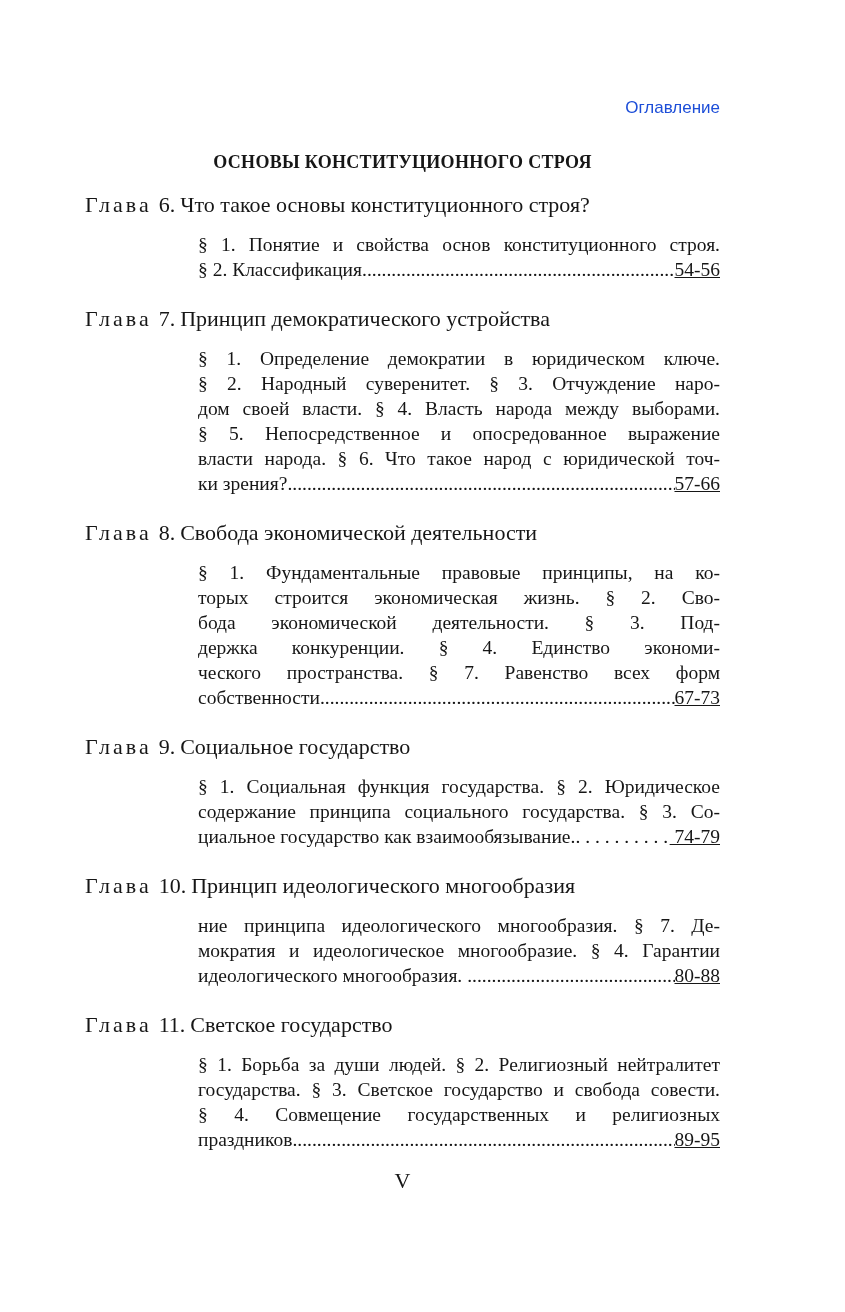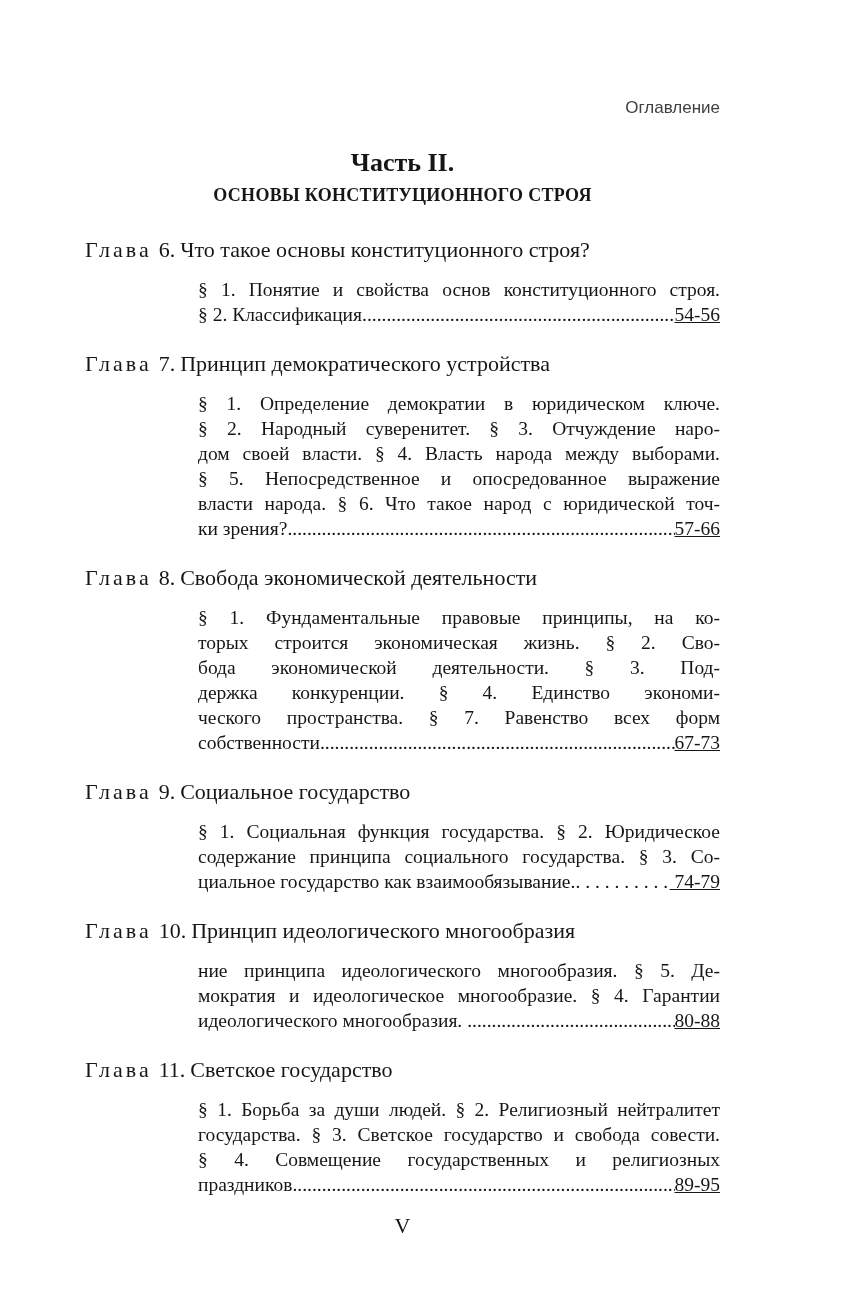--- a/index.html
+++ b/index.html
@@ -19,38 +19,38 @@
     width: 845px;
     height: 1312px;
     padding: 98px 125px 0 85px;
     background: #ffffff;
   }
   .running-header {
     text-align: right;
     font-family: "Liberation Sans", sans-serif;
     font-size: 17px;
     line-height: 20px;
-    color: #404040;
+    color: #1d4ed8;
   }
   .part-title {
     margin-top: 28px;
     text-align: center;
     font-weight: bold;
   }
   .part-line1 {
     font-size: 26px;
     line-height: 33px;
   }
   .part-line2 {
     font-size: 18px;
     line-height: 33px;
     letter-spacing: 0.3px;
   }
   .chapters .chapter { margin-top: 23px; }
-  .chapters .chapter:first-child { margin-top: 24px; }
+  .chapters .chapter:first-child { margin-top: 12px; }
   .chapter-heading {
     font-size: 22px;
     line-height: 28px;
     white-space: nowrap;
   }
   .glava { letter-spacing: 3px; margin-right: 7px; }
   .chnum { margin-right: 5px; }
   .chapter-paragraph {
     margin: 13px 0 0 113px;
     font-size: 19.5px;
@@ -77,21 +77,20 @@
   }
 </style>
 </head>
 <body>
 
 <div class="page">
 
   <div class="running-header">Оглавление</div>
 
   <div class="part-title">
-    <div class="part-line1">Часть II.</div>
     <div class="part-line2">ОСНОВЫ КОНСТИТУЦИОННОГО СТРОЯ</div>
   </div>
 
   <div class="chapters">
   <div class="chapter">
     <div class="chapter-heading">
       <span class="glava">Глава</span><span class="chnum">6.</span><span>Что такое основы конституционного строя?</span>
     </div>
     <div class="chapter-paragraph">
       <div class="pline">§ 1. Понятие и свойства основ конституционного строя.</div>
@@ -152,21 +151,21 @@
         <span class="pages"> 74-79</span>
       </div>
     </div>
   </div>
 
   <div class="chapter">
     <div class="chapter-heading">
       <span class="glava">Глава</span><span class="chnum">10.</span><span>Принцип идеологического многообразия</span>
     </div>
     <div class="chapter-paragraph">
-          <div class="pline">ние принципа идеологического многообразия. § 5. Де-</div>
+          <div class="pline">ние принципа идеологического многообразия. § 7. Де-</div>
           <div class="pline">мократия и идеологическое многообразие. § 4. Гарантии</div>
           <div class="pline pline-last">
         <span class="lastline-text">идеологического многообразия. </span>
         <span class="leader">........................................................................................................................................................................................................</span>
         <span class="pages">80-88</span>
       </div>
     </div>
   </div>
 
   <div class="chapter">

